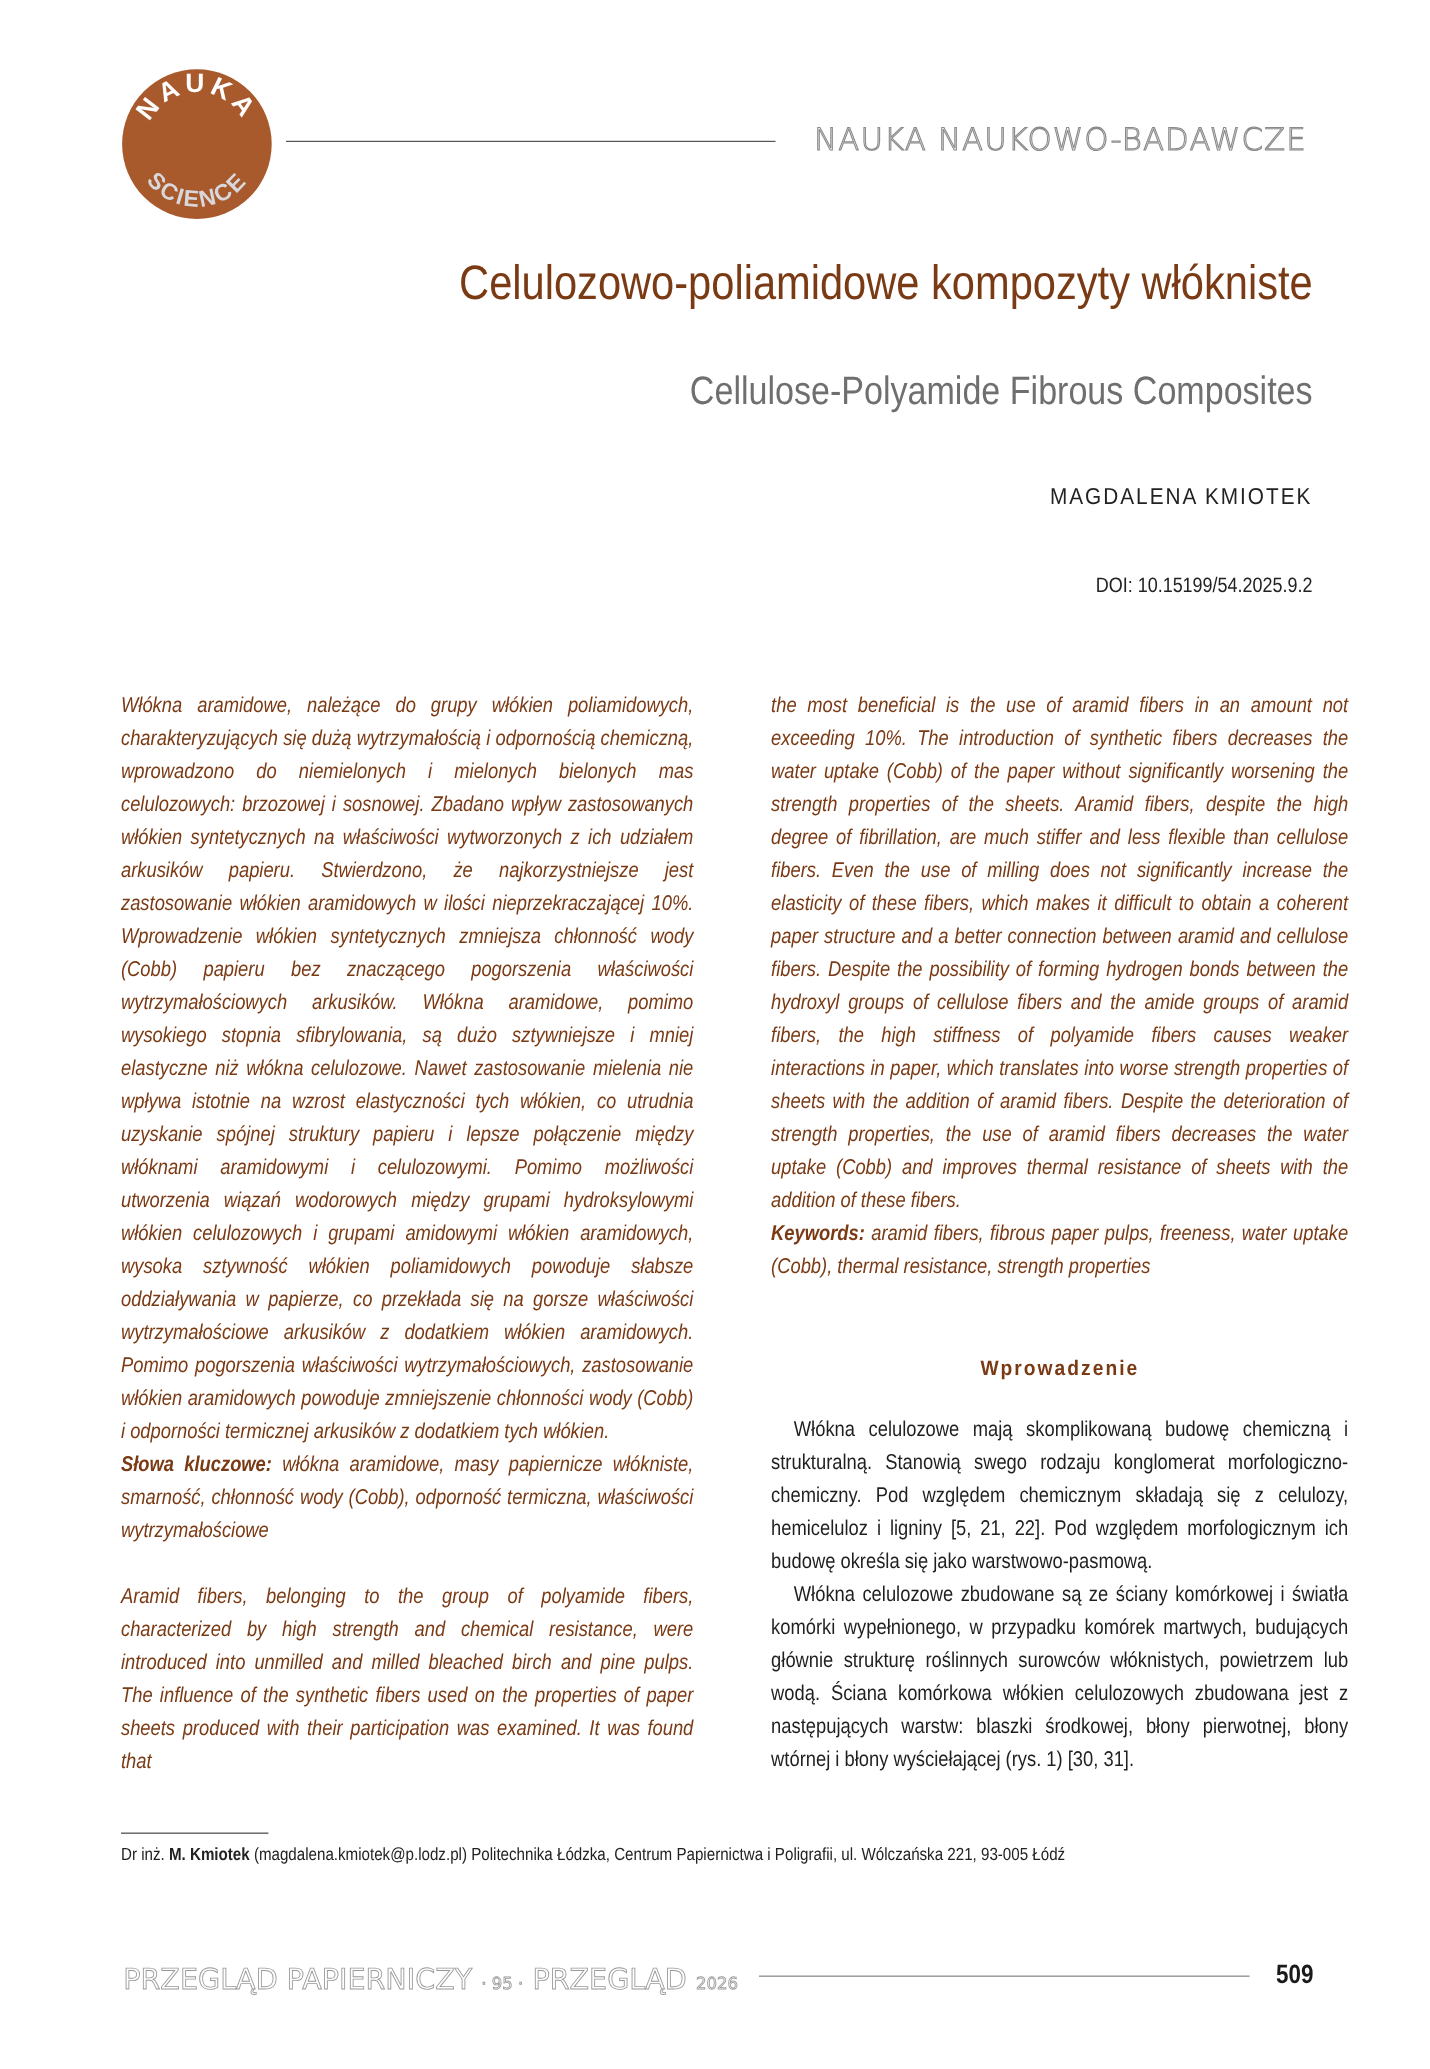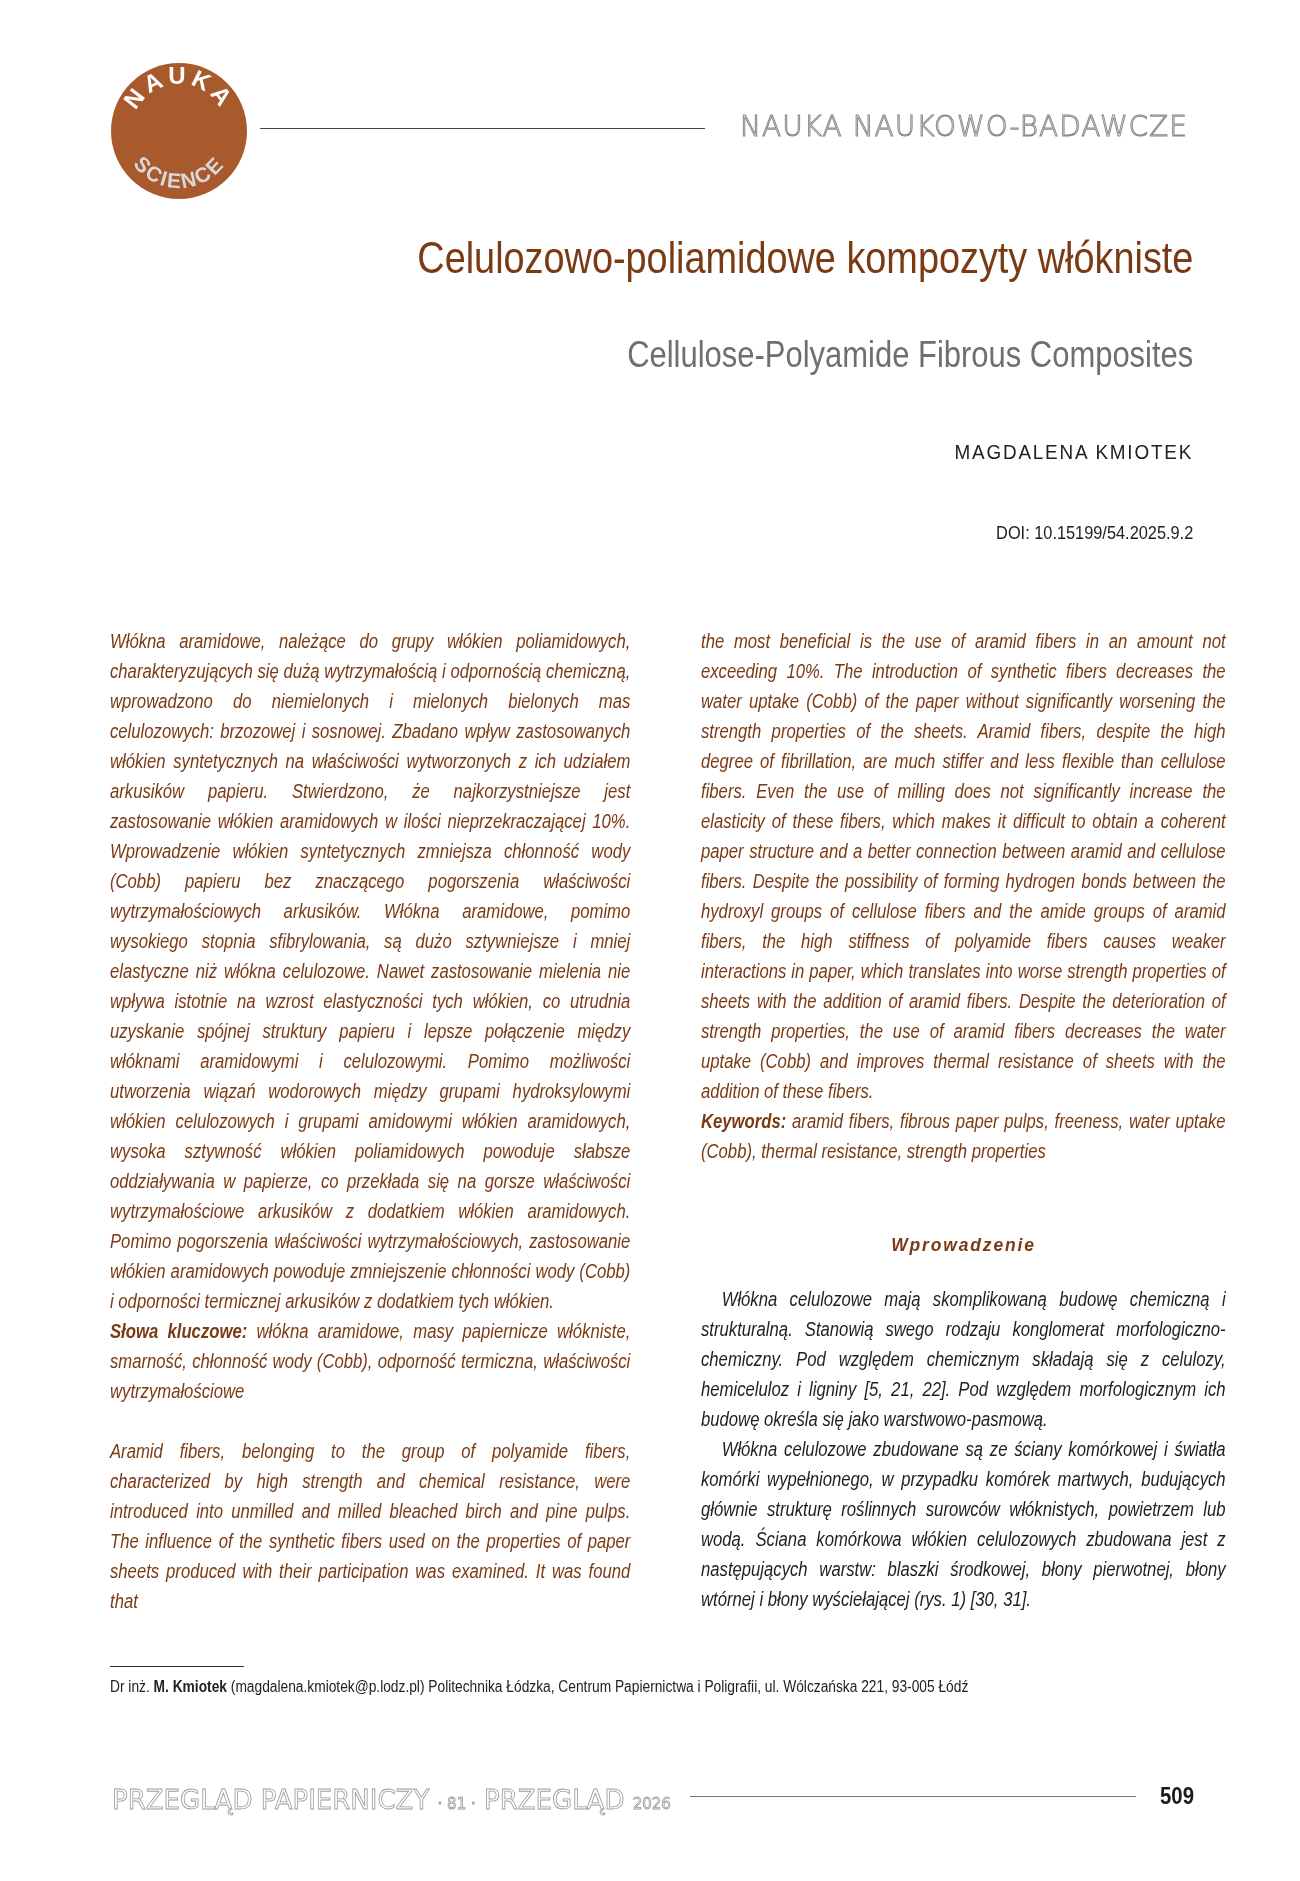--- a/index.html
+++ b/index.html
@@ -85,32 +85,32 @@
     <div class="gap"></div>
     <p>Aramid fibers, belonging to the group of polyamide fibers, characterized by high strength and chemical resistance, were introduced into unmilled and milled bleached birch and pine pulps. The influence of the synthetic fibers used on the properties of paper sheets produced with their participation was examined. It was found that</p>
   </div>
 </div>
 
 <div class="col col-right">
   <div class="abstract" style="width:610px;">
     <p>the most beneficial is the use of aramid fibers in an amount not exceeding 10%. The introduction of synthetic fibers decreases the water uptake (Cobb) of the paper without significantly worsening the strength properties of the sheets. Aramid fibers, despite the high degree of fibrillation, are much stiffer and less flexible than cellulose fibers. Even the use of milling does not significantly increase the elasticity of these fibers, which makes it difficult to obtain a coherent paper structure and a better connection between aramid and cellulose fibers. Despite the possibility of forming hydrogen bonds between the hydroxyl groups of cellulose fibers and the amide groups of aramid fibers, the high stiffness of polyamide fibers causes weaker interactions in paper, which translates into worse strength properties of sheets with the addition of aramid fibers. Despite the deterioration of strength properties, the use of aramid fibers decreases the water uptake (Cobb) and improves thermal resistance of sheets with the addition of these fibers.</p>
     <p><span class="kw-label">Keywords:</span><span> aramid fibers, fibrous paper pulps, freeness, water uptake (Cobb), thermal resistance, strength properties</span></p>
   </div>
-  <div style="position:absolute; top:580px; left:0; width:525px;font-style:italic;">
+  <div style="position:absolute; top:580px; left:0; width:525px;">
     <div class="section-heading">Wprowadzenie</div>
     <div class="body-text">
       <p>Włókna celulozowe mają skomplikowaną budowę chemiczną i strukturalną. Stanowią swego rodzaju konglomerat morfologiczno-chemiczny. Pod względem chemicznym składają się z celulozy, hemiceluloz i ligniny [5, 21, 22]. Pod względem morfologicznym ich budowę określa się jako warstwowo-pasmową.</p>
       <p>Włókna celulozowe zbudowane są ze ściany komórkowej i światła komórki wypełnionego, w przypadku komórek martwych, budujących głównie strukturę roślinnych surowców włóknistych, powietrzem lub wodą. Ściana komórkowa włókien celulozowych zbudowana jest z następujących warstw: blaszki środkowej, błony pierwotnej, błony wtórnej i błony wyściełającej (rys. 1) [30, 31].</p>
     </div>
   </div>
 </div>
 
 <div class="fn-rule"></div>
 <div class="footnote"><span>Dr inż. </span><b>M. Kmiotek</b><span> (magdalena.kmiotek@p.lodz.pl) Politechnika Łódzka, Centrum Papiernictwa i Poligrafii, ul. Wólczańska 221, 93-005 Łódź</span></div>
 
 <div class="footer-journal">
   <span>PRZEGLĄD PAPIERNICZY</span>
-  <span class="sm">· 81 ·</span>
+  <span class="sm">· 95 ·</span>
   <span>PRZEGLĄD</span>
   <span class="sm">2026</span>
 </div>
 <div class="footer-rule"></div>
 <div class="page-number">509</div>
 
 </body></html>

